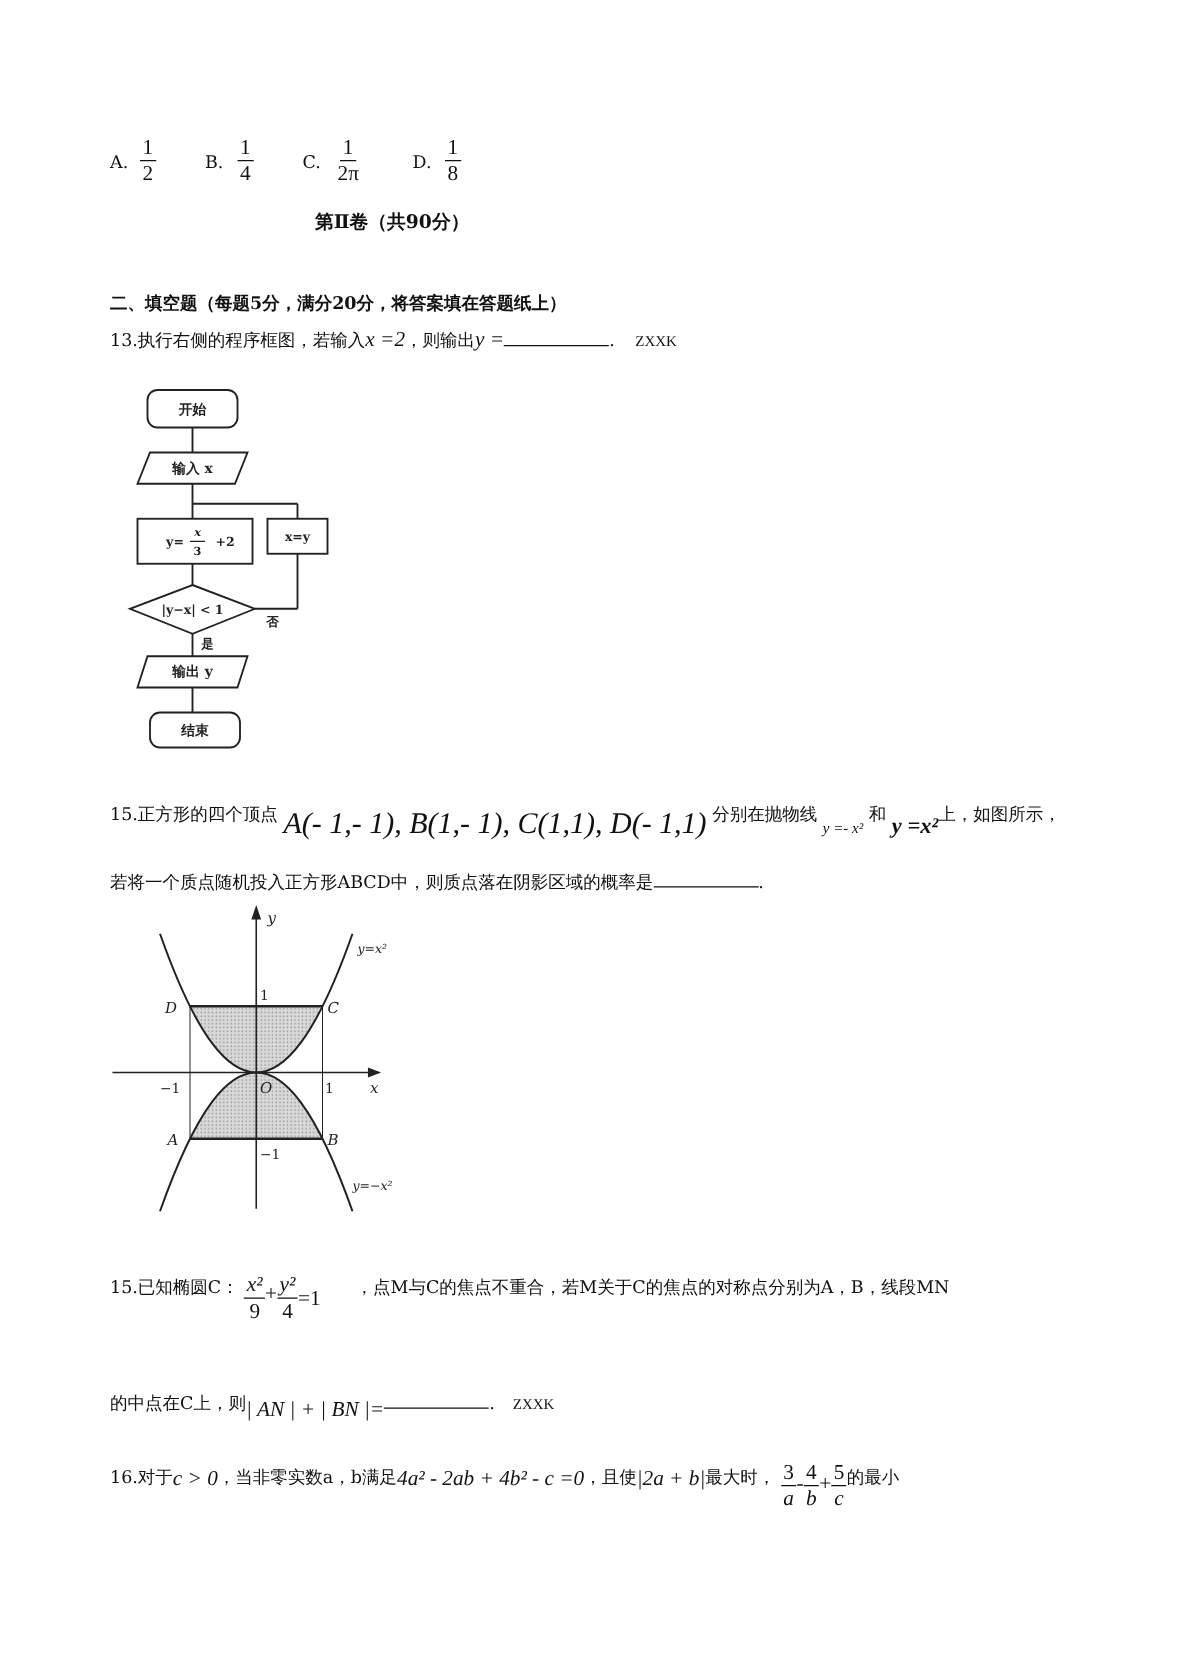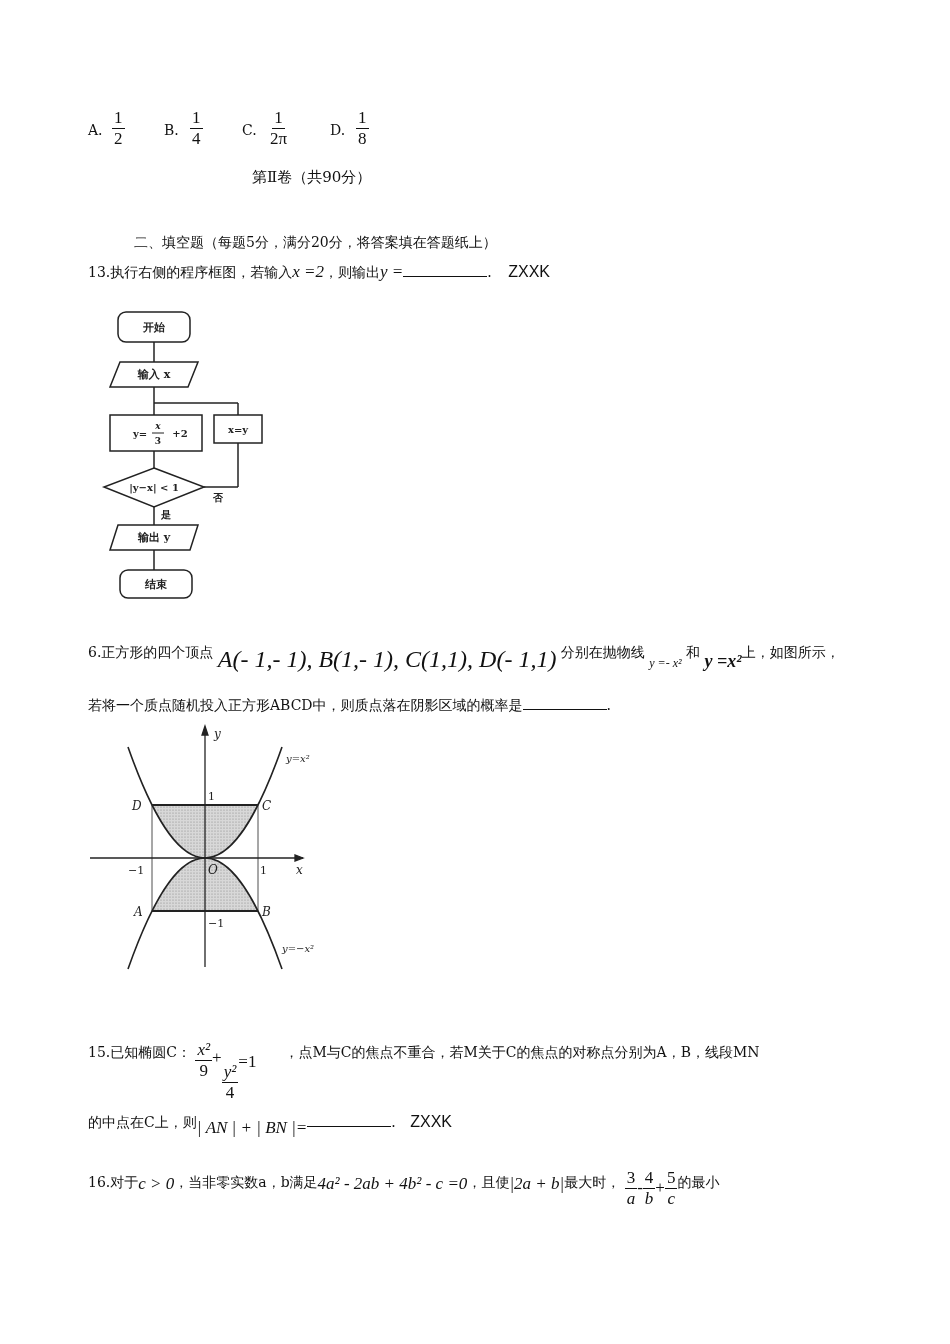--- a/index.html
+++ b/index.html
@@ -1,27 +1,27 @@
 <!DOCTYPE html>
 <html><head>
 <meta charset="utf-8">
 <style>
   html, body { margin:0; padding:0; background:#ffffff; }
   body { width:950px; height:1344px; position:relative; overflow:hidden;
          font-family:"DejaVu Serif", "Liberation Serif", serif; color:#111; }
   .abs { position:absolute; }
   .txt { font-size:14px; white-space:nowrap; }
-  .bold { font-weight:normal; }
+  .bold { font-weight:bold; }
   .math { font-family:"Liberation Serif", "DejaVu Serif", serif; font-style:italic; font-size:17px; }
   .mathn { font-family:"Liberation Serif", "DejaVu Serif", serif; font-size:17px; }
   .frac { display:inline-flex; flex-direction:column; align-items:center; vertical-align:middle;
           font-family:"Liberation Serif", serif; font-size:17px; line-height:20px; }
   .frac .num { border-bottom:1px solid #111; padding:0 2px; }
   .blank { display:inline-block; border-bottom:1px solid #111; width:84px; height:14px; vertical-align:baseline; }
-  .small { font-size:16px; font-family:Liberation Sans, sans-serif; }
+  .small { font-size:12px; font-family:Liberation Serif, serif; }
   svg text { font-family:"DejaVu Serif", serif; }
 </style>
 </head>
 <body>
 
 <div class="abs" style="left:88px;top:108px;">
   <span class="abs txt" style="left:0;top:14px;">A.</span>
   <span class="abs frac" style="left:24px;top:0;">
     <span class="num">1</span>
     <span>2</span>
@@ -38,21 +38,21 @@
   </span>
   <span class="abs txt" style="left:242px;top:14px;">D.</span>
   <span class="abs frac" style="left:268px;top:0;">
     <span class="num">1</span>
     <span>8</span>
   </span>
 </div>
 
 <div class="abs txt bold" style="left:252px;top:168px;font-size:15px;">第Ⅱ卷（共90分）</div>
 
-<div class="abs txt bold" style="left:88px;top:234px;font-size:14px;margin-left:46px;">二、填空题（每题5分，满分20分，将答案填在答题纸上）</div>
+<div class="abs txt bold" style="left:88px;top:234px;font-size:14px;">二、填空题（每题5分，满分20分，将答案填在答题纸上）</div>
 
 <div class="abs txt" style="left:88px;top:262px;">
   <span>13.执行右侧的程序框图，若输入</span><span class="math">x =2</span><span>，则输出</span><span class="math">y =</span><span class="blank"></span><span>.</span>
   <span class="small" style="margin-left:12px;">ZXXK</span>
 </div>
 
 <svg class="abs" style="left:96px;top:305px;" width="190" height="300">
   <g stroke="#222" stroke-width="1.5" fill="none">
     <rect x="22" y="7" width="72" height="30" rx="8"></rect>
     <line x1="58" y1="37" x2="58" y2="57"></line>
@@ -82,21 +82,21 @@
     <text x="142" y="128" font-size="10">x=y</text>
     <text x="58" y="186" font-size="10">|y−x| &lt; 1</text>
     <text x="122" y="196" font-size="10">否</text>
     <text x="70" y="213" font-size="10">是</text>
     <text x="58" y="236">输出 y</text>
     <text x="60" y="283">结束</text>
   </g>
 </svg>
 
 <div class="abs txt" style="left:88px;top:636px;">
-  <span>6.正方形的四个顶点</span>
+  <span>15.正方形的四个顶点</span>
   <span class="math" style="position:relative;top:10px;font-size:24px;">A(- 1,- 1), B(1,- 1), C(1,1), D(- 1,1)</span>
   <span>分别在抛物线</span>
   <span class="math" style="position:relative;top:10px;font-size:12px;">y =- x²</span>
   <span>和</span>
   <span class="math" style="position:relative;top:10px;font-size:18px;font-weight:bold;">y =x²</span><span>上，如图所示，</span>
 </div>
 <div class="abs txt" style="left:88px;top:695px;">
   <span>若将一个质点随机投入正方形ABCD中，则质点落在阴影区域的概率是</span><span class="blank"></span><span>.</span>
 </div>
 
@@ -144,21 +144,21 @@
     <text x="40" y="152">−1</text>
     <text x="172" y="152">1</text>
   </g>
 </svg>
 
 <div class="abs txt" style="left:88px;top:1018px;">
   <span style="position:relative;top:-8px;">15.已知椭圆C：</span>
   <span class="frac" style="font-style:italic;">
     <span class="num">x²</span>
     <span style="font-style:normal;">9</span>
-  </span><span class="mathn" style="position:relative;top:-2px;">+</span><span class="frac" style="font-style:italic;margin-top:44px;">
+  </span><span class="mathn" style="position:relative;top:-2px;">+</span><span class="frac" style="font-style:italic;">
     <span class="num">y²</span>
     <span style="font-style:normal;">4</span>
   </span><span class="mathn" style="position:relative;top:2px;">=1</span><span style="position:relative;top:-8px;margin-left:28px;">，点M与C的焦点不重合，若M关于C的焦点的对称点分别为A，B，线段MN</span>
 </div>
 <div class="abs txt" style="left:88px;top:1112px;">
   <span>的中点在C上，则</span><span class="math" style="position:relative;top:6px;text-align:right;">| AN | + | BN |=</span><span class="blank"></span><span>.</span>
   <span class="small" style="margin-left:10px;">ZXXK</span>
 </div>
 
 <div class="abs txt" style="left:88px;top:1168px;">

